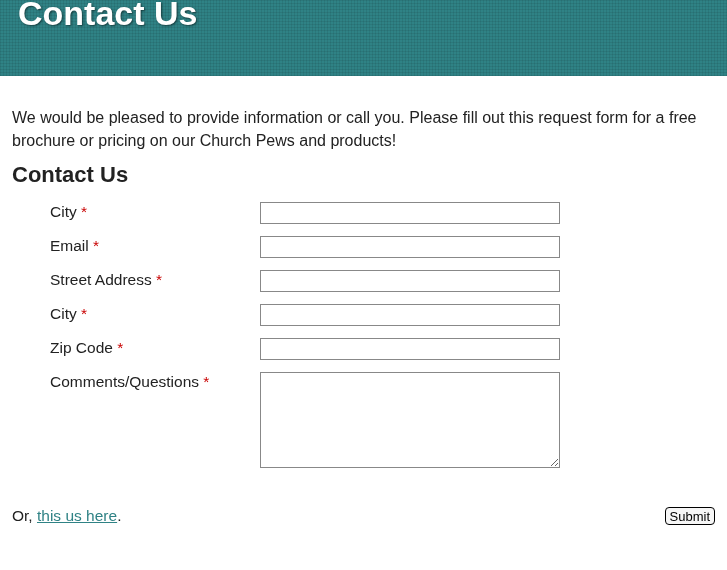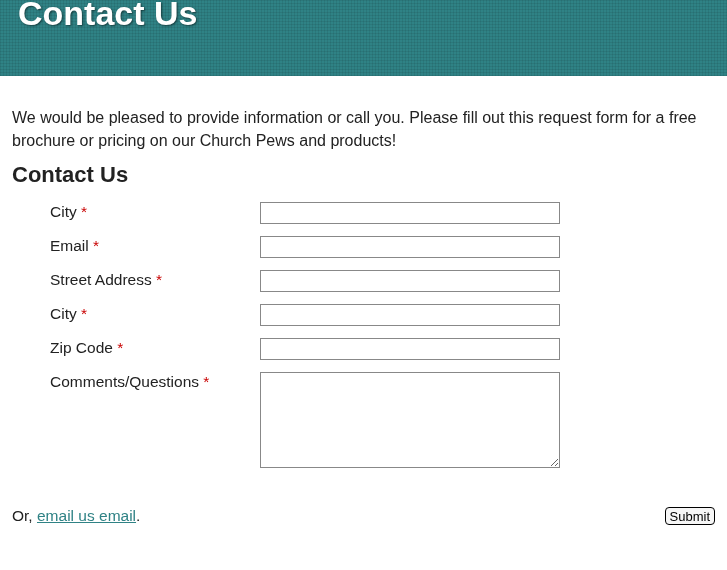--- a/index.html
+++ b/index.html
@@ -164,18 +164,18 @@
         <span>Comments/Questions</span>
         <span class="req">*</span>
       </div>
       <textarea class="textarea-input" style=""></textarea>
     </div>
 
   </div>
 
   <div class="footer-row">
     <div class="or-text">
-      <span>Or, </span><a href="#">email us email</a><span>.</span>
+      <span>Or, </span><a href="#">this us here</a><span>.</span>
     </div>
     <button class="submit-btn">Submit</button>
   </div>
 
 </div>
 
 </body></html>

